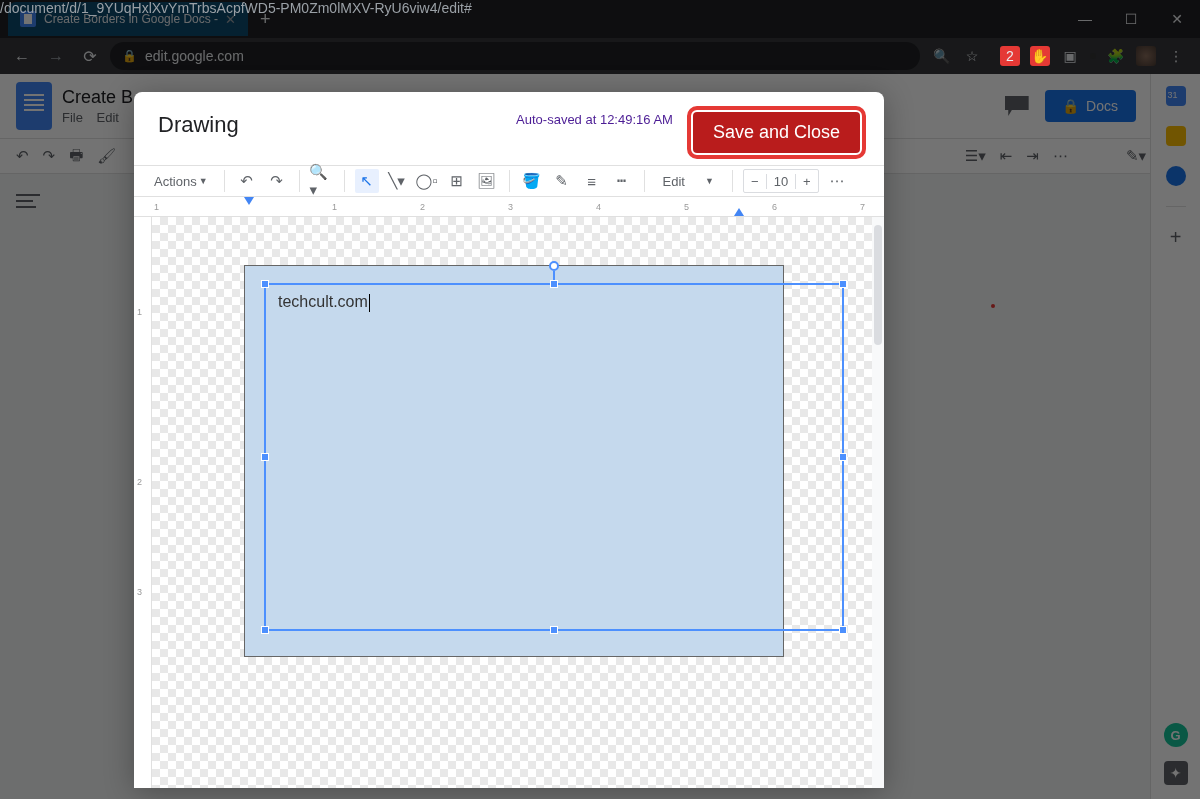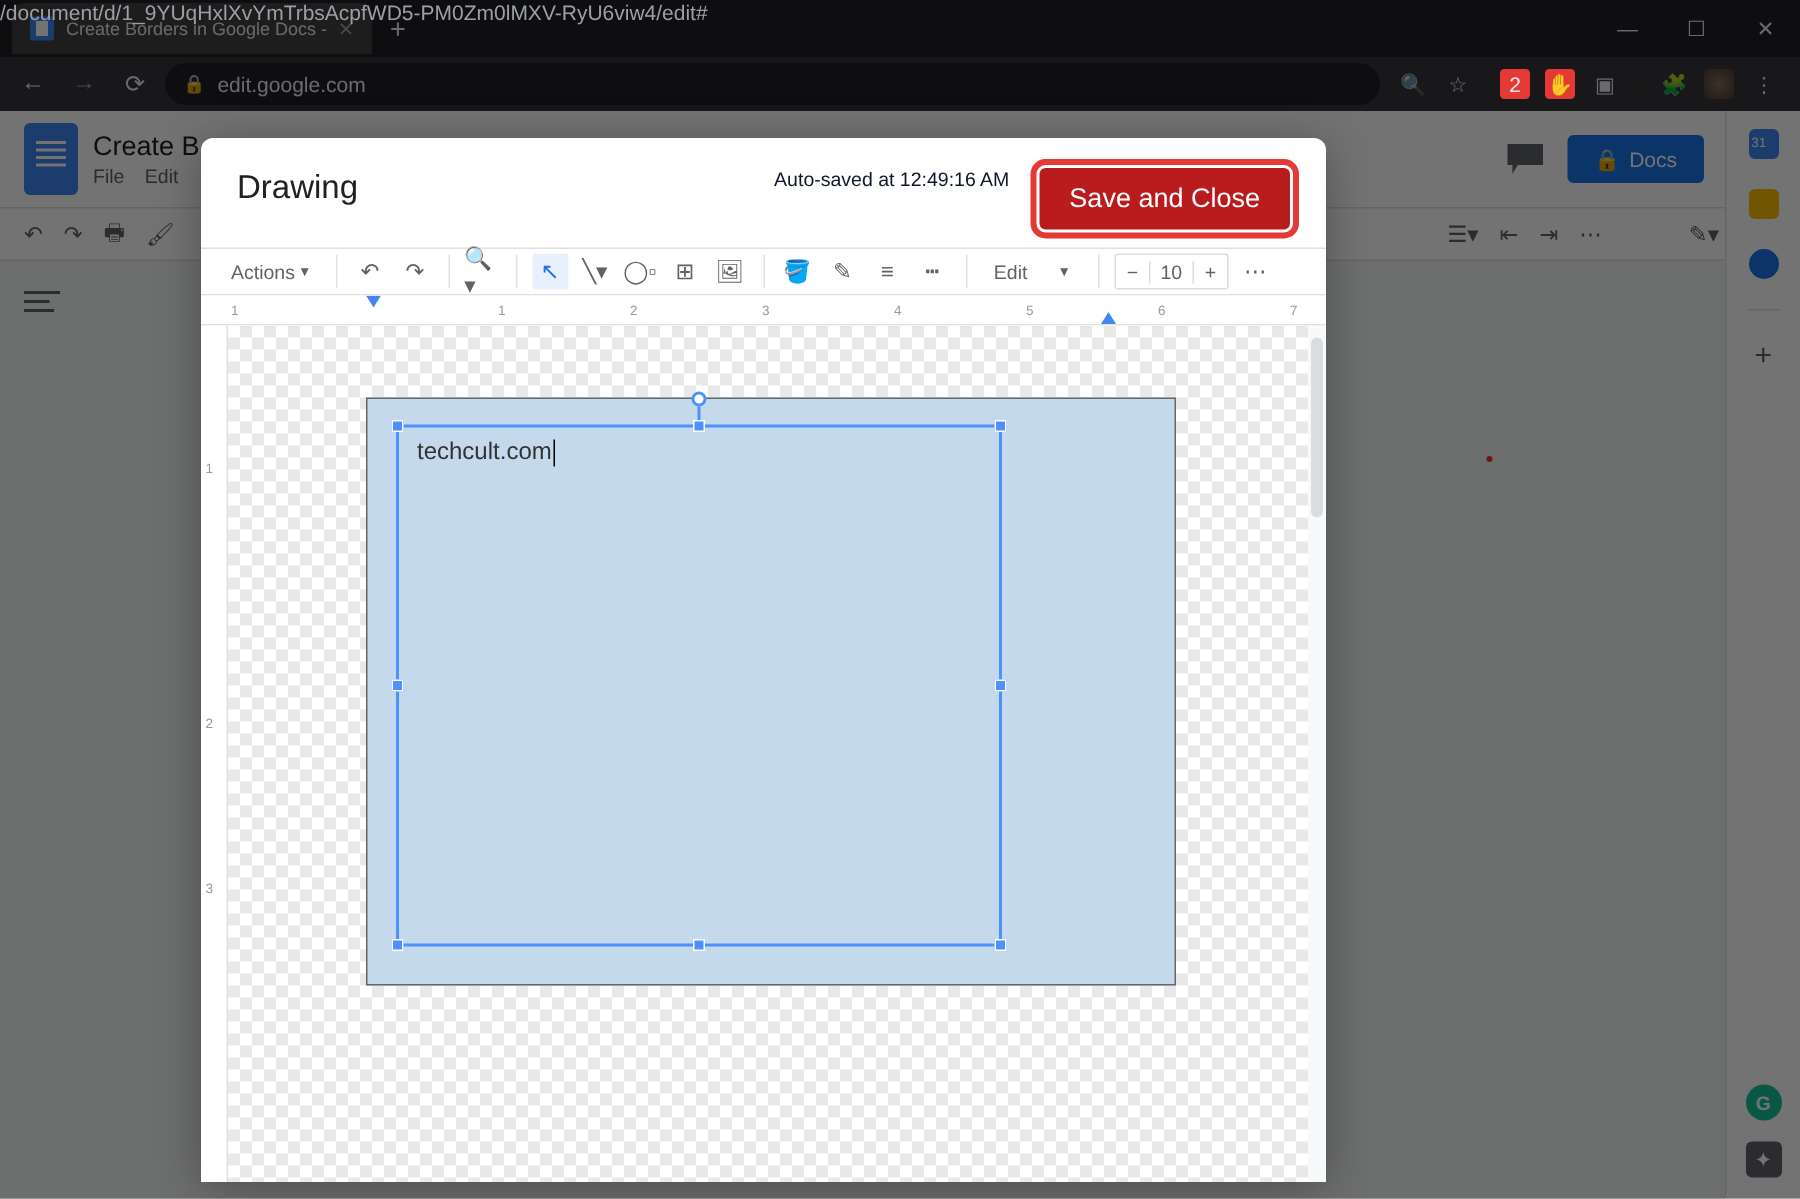--- a/index.html
+++ b/index.html
@@ -1,20 +1,20 @@
 <!DOCTYPE html>
 <html><head>
 <meta charset="utf-8">
 <style>
   * { box-sizing: border-box; margin: 0; padding: 0; font-family: Arial, sans-serif; }
   body { width: 1200px; height: 799px; background: #202124; overflow: hidden; position: relative; }
 
   
   .titlebar { height: 38px; background: #202124; display: flex; align-items: center; }
-  .tab { margin-left: 8px; height: 34px; background: #404040; border-radius: 8px 8px 0 0; display: flex; align-items: center; padding: 0 12px; width: 240px; color: #e8eaed; font-size: 12px; justify-content: flex-end; }
+  .tab { margin-left: 8px; height: 34px; background: #0c4a6e; border-radius: 8px 8px 0 0; display: flex; align-items: center; padding: 0 12px; width: 240px; color: #e8eaed; font-size: 12px; justify-content: flex-end; }
   .tab .favicon { width: 16px; height: 16px; background: #4285f4; border-radius: 2px; display: flex; align-items: center; justify-content: center; margin-right: 8px; }
   .tab .favicon::before { content: ""; width: 8px; height: 10px; background: #fff; }
   .tab-close { margin-left: auto; color: #9aa0a6; font-size: 13px; }
   .newtab { color: #e8eaed; font-size: 18px; padding: 0 12px; }
   .win-controls { margin-left: auto; display: flex; }
   .win-controls span { width: 46px; height: 38px; display: flex; align-items: center; justify-content: center; color: #e8eaed; font-size: 14px; }
 
   .addr-row { height: 36px; background: #35363a; display: flex; align-items: center; padding: 0 8px; gap: 6px; }
   .nav-ico { width: 28px; height: 28px; display: flex; align-items: center; justify-content: center; color: #9aa0a6; border-radius: 50%; }
   .nav-ico.active { color: #e8eaed; }
@@ -63,21 +63,21 @@
   .sidepanel .bot { margin-top: auto; margin-bottom: 14px; display:flex; flex-direction:column; align-items:center; gap:14px;}
   .gram { width:24px; height:24px; border-radius:50%; background:#15c39a; color:#fff; display:flex;align-items:center;justify-content:center;font-weight:bold;font-size:13px;}
   .explore { width:24px; height:24px; background:#5f6368; border-radius:4px; display:flex; align-items:center; justify-content:center; color:#fff; font-size:14px;}
 
   .red-dot { position: absolute; right: 205px; top: 130px; width: 4px; height: 4px; background: #e53935; border-radius: 50%; }
 
   
   .modal { position: absolute; left: 134px; top: 92px; width: 750px; height: 696px; background: #fff; border-radius: 8px; box-shadow: 0 4px 30px rgba(0,0,0,0.3); display: flex; flex-direction: column; }
   .m-head { padding: 20px 24px 12px 24px; display: flex; align-items: flex-start; }
   .m-title { font-size: 22px; color: #202124; }
-  .m-saved { margin-left: auto; color: #0f172a; font-size: 13px; margin-right: 20px; }
+  .m-saved { margin-left: auto; color: #4c1d95; font-size: 13px; margin-right: 20px; }
   .save-close { background: #b91c1c; color: #fff; border: none; padding: 10px 20px; border-radius: 4px; font-size: 18px; font-weight: 500; cursor: pointer; outline: 4px solid #e53935; outline-offset: 2px; }
 
   .m-toolbar { height: 32px; border-top: 1px solid #e0e0e0; border-bottom: 1px solid #e0e0e0; display: flex; align-items: center; padding: 0 14px; gap: 6px; }
   .actions-btn { font-size: 13px; color: #5f6368; padding: 4px 6px; display: flex; align-items: center; gap: 2px; }
   .tb-ico { width: 24px; height: 24px; display: flex; align-items: center; justify-content: center; color: #5f6368; font-size: 15px; border-radius: 2px; }
   .tb-ico.sel { background: #e8f0fe; color: #1a73e8; }
   .tb-sep { width: 1px; height: 22px; background: #e0e0e0; margin: 0 4px; }
   .font-sel { font-size: 13px; color: #5f6368; padding: 4px 8px; display: flex; align-items: center; gap: 20px; }
   .size-grp { display: flex; align-items: center; border: 1px solid #dadce0; border-radius: 2px; height: 24px; }
   .size-grp span { width: 22px; text-align: center; font-size: 13px; color: #5f6368; }
@@ -92,21 +92,21 @@
   .canvas { position: absolute; left: 18px; right: 12px; top: 0; bottom: 0; background-image:
     linear-gradient(45deg,#e8e8e8 25%,transparent 25%),
     linear-gradient(-45deg,#e8e8e8 25%,transparent 25%),
     linear-gradient(45deg,transparent 75%,#e8e8e8 75%),
     linear-gradient(-45deg,transparent 75%,#e8e8e8 75%);
     background-size: 16px 16px;
     background-position: 0 0,0 8px,8px -8px,-8px 0; background-color:#fff;}
   .scrollbar { position: absolute; right: 2px; top: 8px; width: 8px; height: 120px; background: #dadce0; border-radius: 4px; }
 
   .rect-outer { position: absolute; left: 92px; top: 48px; width: 540px; height: 392px; background: #c5d9ed; border: 1px solid #666; }
-  .textbox-sel { position: absolute; left: 112px; top: 66px; width: 404px; height: 348px; border: 2px solid #4d90fe; background: transparent; }
+  .textbox-sel { position: absolute; left: 112px; top: 66px; width: 580px; height: 348px; border: 2px solid #4d90fe; background: transparent; }
   .textbox-sel .handle { position: absolute; width: 8px; height: 8px; background: #4d90fe; border: 1px solid #fff; }
   .h-tl{top:-5px;left:-5px;} .h-tr{top:-5px;right:-5px;} .h-bl{bottom:-5px;left:-5px;} .h-br{bottom:-5px;right:-5px;}
   .h-tm{top:-5px;left:50%;margin-left:-4px;} .h-bm{bottom:-5px;left:50%;margin-left:-4px;}
   .h-ml{top:50%;left:-5px;margin-top:-4px;} .h-mr{top:50%;right:-5px;margin-top:-4px;}
   .rot-handle { position:absolute; top:-24px; left:50%; margin-left:-5px; width:10px;height:10px; border:2px solid #4d90fe; border-radius:50%; background:#fff;}
   .rot-line { position:absolute; top:-14px; left:50%; width:2px; height:12px; background:#4d90fe; margin-left:-1px;}
   .tb-text { padding: 8px 12px; font-size: 16px; color: #333; }
   .cursor { display:inline-block; width:1px; height:18px; background:#000; vertical-align:middle; margin-left:1px;}
 </style>
 </head>

